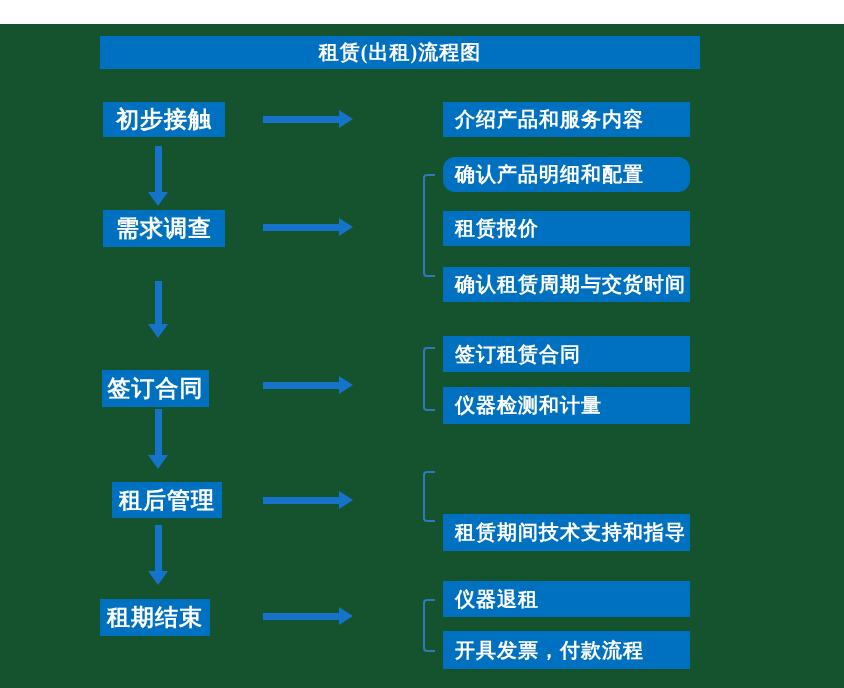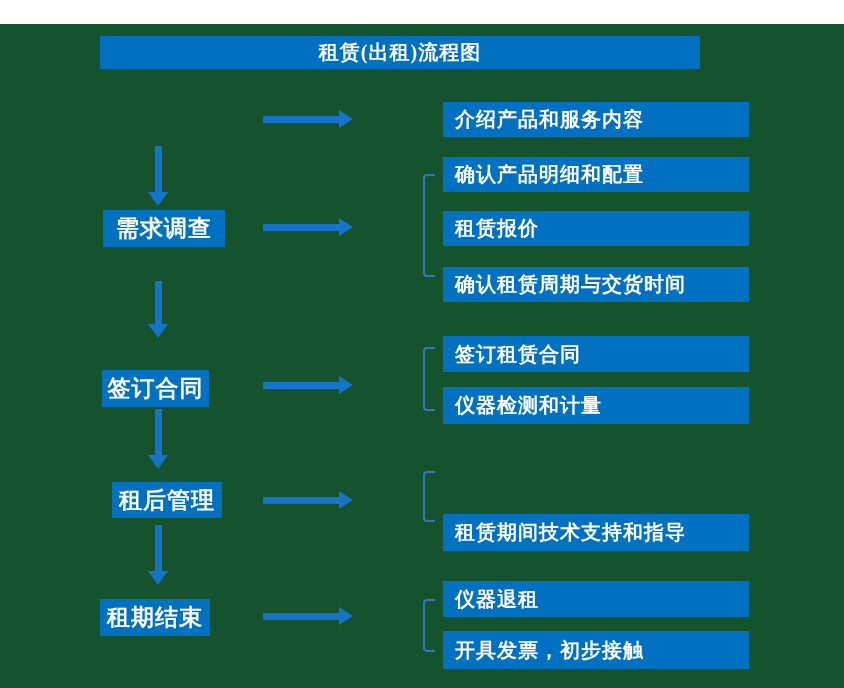--- a/index.html
+++ b/index.html
@@ -27,21 +27,21 @@
     justify-content: center;
     font-size: 20px;
     letter-spacing: 1px;
   }
   .left-box {
     justify-content: center;
     font-size: 23px;
     letter-spacing: 1px;
   }
   .right-box {
-    left: 443px; width: 306px;
+    left: 443px; width: 247px;
     padding-left: 12px;
     font-size: 20px;
     letter-spacing: 1px;
   }
   .harrow {
     position: absolute;
     left: 263px; width: 90px; height: 18px;
     display: flex; align-items: center;
   }
   .harrow .stem { flex: 1; height: 7px; background: #1573C9; }
@@ -72,20 +72,21 @@
     border-radius: 4px 0 0 4px;
   }
 </style>
 </head>
 <body>
 
 <div class="canvas">
 
   <div class="box title-bar">租赁(出租)流程图</div>
 
+  <div class="box left-box" style="left:103px; top:78px; width:122px; height:35px;">初步接触</div>
   <div class="box left-box" style="left:103px; top:186px; width:122px; height:37px;">需求调查</div>
   <div class="box left-box" style="left:102px; top:346px; width:107px; height:37px;">签订合同</div>
   <div class="box left-box" style="left:112px; top:458px; width:110px; height:36px;">租后管理</div>
   <div class="box left-box" style="left:100px; top:575px; width:110px; height:37px;">租期结束</div>
 
   <div class="varrow" style="top:122px; height:60px;">
     <div class="stem"></div>
     <div class="head"></div>
   </div>
   <div class="varrow" style="top:257px; height:57px;">
@@ -122,25 +123,25 @@
     <div class="head"></div>
   </div>
 
   <div class="bracket" style="top:150px; height:103px;"></div>
   <div class="bracket" style="top:323px; height:64px;"></div>
   <div class="bracket" style="top:447px; height:51px;"></div>
   <div class="bracket" style="top:575px; height:53px;"></div>
 
   <div class="box right-box" style="top:78px; height:35px;">介绍产品和服务内容</div>
 
-  <div class="box right-box" style="top:133px; height:35px;">确认产品明细和配置</div>
+  <div class="box right-box" style="top:133px; height:35px;border-radius:12px;">确认产品明细和配置</div>
   <div class="box right-box" style="top:187px; height:35px;">租赁报价</div>
   <div class="box right-box" style="top:312px; height:36px;">签订租赁合同</div>
 
   <div class="box right-box" style="top:243px; height:35px;">确认租赁周期与交货时间</div>
   <div class="box right-box" style="top:363px; height:37px;">仪器检测和计量</div>
 
   <div class="box right-box" style="top:490px; height:37px;">租赁期间技术支持和指导</div>
 
   <div class="box right-box" style="top:557px; height:36px;">仪器退租</div>
-  <div class="box right-box" style="top:607px; height:38px;">开具发票，初步接触</div>
+  <div class="box right-box" style="top:607px; height:38px;">开具发票，付款流程</div>
 
 </div>
 
 </body></html>

